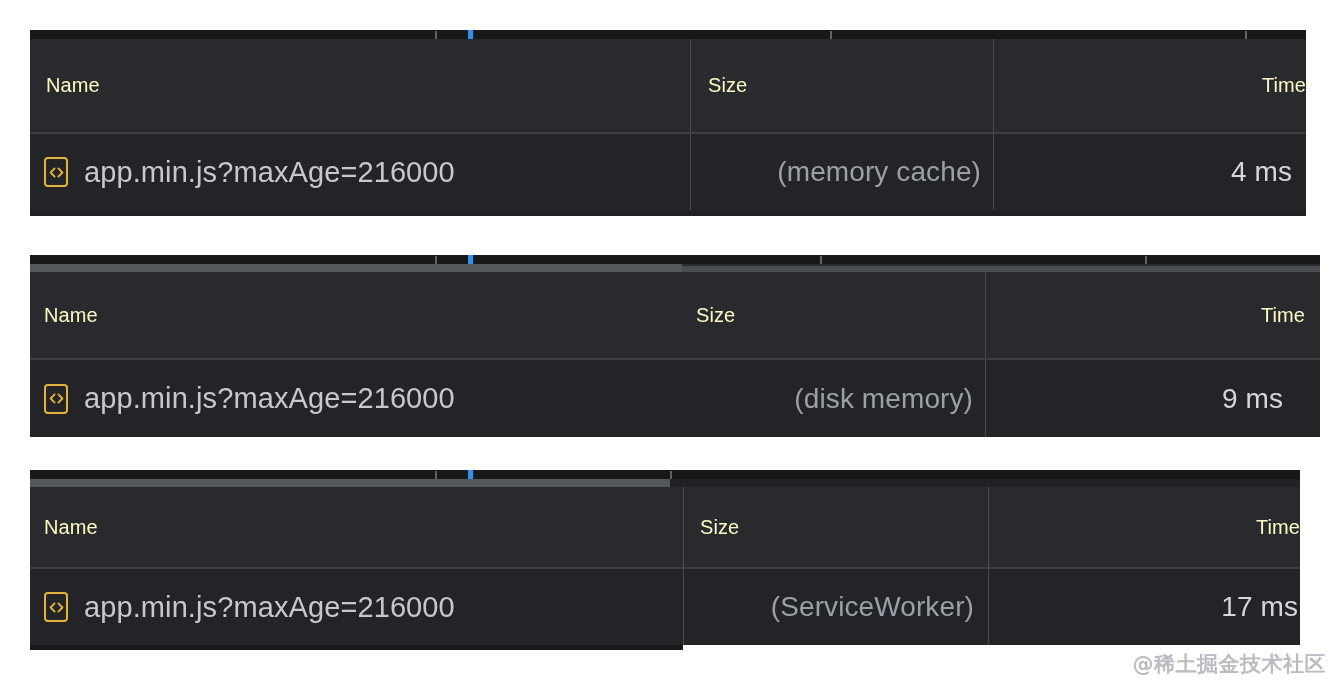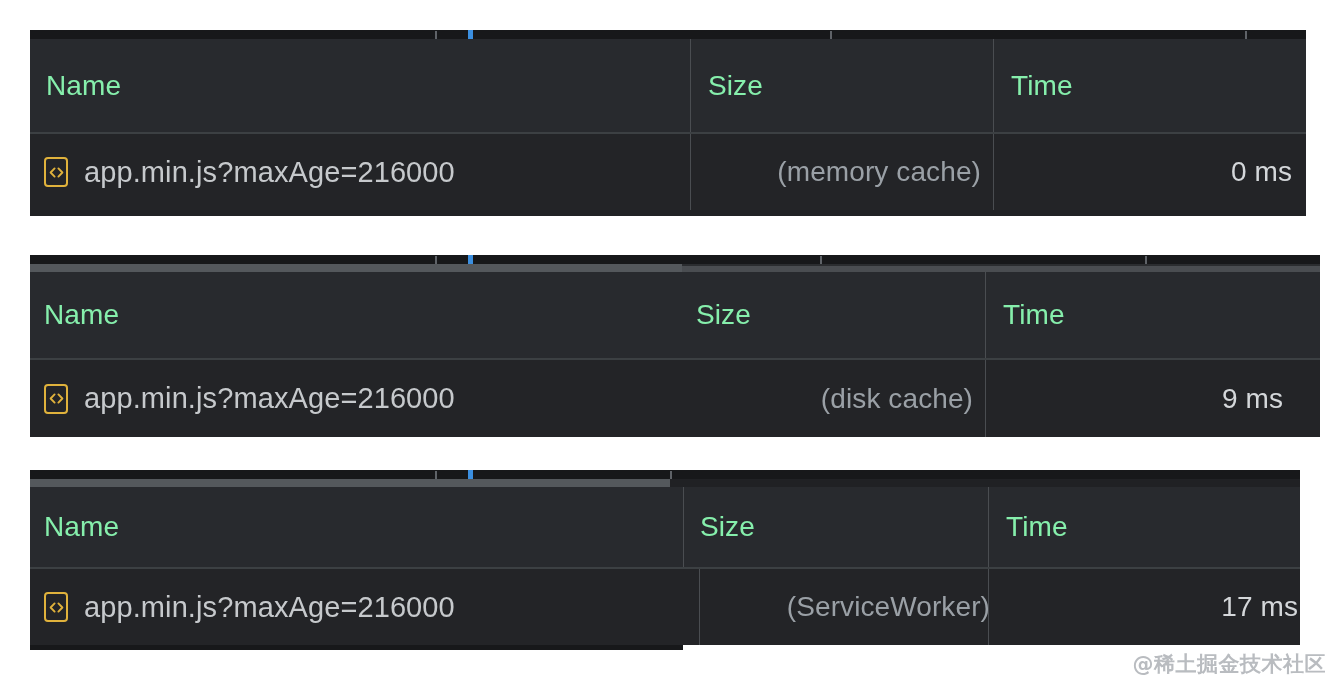--- a/index.html
+++ b/index.html
@@ -90,26 +90,26 @@
     box-sizing: border-box;
     overflow: hidden;
     white-space: nowrap;
   }
   .cell.divider-left {
     border-left: 1px solid #4a4d51;
   }
 
   .cell-name   { justify-content: flex-start; }
   .cell-size   { justify-content: flex-start; padding-left: 8px; }
-  .cell-time   { justify-content: flex-start; }
+  .cell-time   { justify-content: flex-end; }
   .cell-size.val, .cell-time.val { justify-content: flex-end; }
 
   .hdr-text {
-    color: #86efac;
-    font-size: 28px;
+    color: #fef9c3;
+    font-size: 20px;
     letter-spacing: 0.1px;
   }
   .name-text {
     color: #c6c9cc;
     font-size: 29px;
     letter-spacing: 0.1px;
   }
   .dim-text {
     color: #9aa0a6;
     font-size: 28px;
@@ -185,21 +185,21 @@
             <path d="M5.6 1.4 L1.6 5.5 L5.6 9.6" fill="none" stroke="#e0b23c" stroke-width="1.9" stroke-linecap="round" stroke-linejoin="round"></path>
             <path d="M9.4 1.4 L13.4 5.5 L9.4 9.6" fill="none" stroke="#e0b23c" stroke-width="1.9" stroke-linecap="round" stroke-linejoin="round"></path>
           </svg>
         </span>
         <span class="name-text">app.min.js?maxAge=216000</span>
       </div>
       <div class="cell cell-size val divider-left" style="left:660px; width:303px; padding-right:12px;">
         <span class="dim-text">(memory cache)</span>
       </div>
       <div class="cell cell-time val divider-left" style="left:963px; width:313px; padding-right:14px;">
-        <span class="time-text">0 ms</span>
+        <span class="time-text">4 ms</span>
       </div>
     </div>
 
   </div>
 </div>
 
 <div class="panel" style="left:30px; top:255px; width:1290px; height:182px;">
 
   <div class="timeline-strip" style="width:1290px;">
     <div class="timeline-tick" style="left:405px;"></div>
@@ -230,21 +230,21 @@
       <div class="cell cell-name" style="left:0px; width:650px; padding-left:14px; gap:16px;">
         <span class="js-icon">
           <svg width="15" height="11" viewBox="0 0 15 11" aria-hidden="true">
             <path d="M5.6 1.4 L1.6 5.5 L5.6 9.6" fill="none" stroke="#e0b23c" stroke-width="1.9" stroke-linecap="round" stroke-linejoin="round"></path>
             <path d="M9.4 1.4 L13.4 5.5 L9.4 9.6" fill="none" stroke="#e0b23c" stroke-width="1.9" stroke-linecap="round" stroke-linejoin="round"></path>
           </svg>
         </span>
         <span class="name-text">app.min.js?maxAge=216000</span>
       </div>
       <div class="cell cell-size val" style="left:650px; width:305px; padding-right:12px;">
-        <span class="dim-text">(disk cache)</span>
+        <span class="dim-text">(disk memory)</span>
       </div>
       <div class="cell cell-time val divider-left" style="left:955px; width:320px; padding-right:22px;">
         <span class="time-text">9 ms</span>
       </div>
     </div>
 
   </div>
 </div>
 
 <div class="panel" style="left:30px; top:470px; width:1270px; height:175px;">
@@ -275,21 +275,21 @@
     <div class="row data" style="height:76px;">
       <div class="cell cell-name" style="left:0px; width:653px; padding-left:14px; gap:16px;">
         <span class="js-icon">
           <svg width="15" height="11" viewBox="0 0 15 11" aria-hidden="true">
             <path d="M5.6 1.4 L1.6 5.5 L5.6 9.6" fill="none" stroke="#e0b23c" stroke-width="1.9" stroke-linecap="round" stroke-linejoin="round"></path>
             <path d="M9.4 1.4 L13.4 5.5 L9.4 9.6" fill="none" stroke="#e0b23c" stroke-width="1.9" stroke-linecap="round" stroke-linejoin="round"></path>
           </svg>
         </span>
         <span class="name-text">app.min.js?maxAge=216000</span>
       </div>
-      <div class="cell cell-size val divider-left" style="left:653px; width:305px; padding-right:14px;margin-left:16px;">
+      <div class="cell cell-size val divider-left" style="left:653px; width:305px; padding-right:14px;">
         <span class="dim-text">(ServiceWorker)</span>
       </div>
       <div class="cell cell-time val divider-left" style="left:958px; width:324px; padding-right:14px;">
         <span class="time-text">17 ms</span>
       </div>
     </div>
 
   </div>
 
   <div class="nub" style="left:0px; top:175px; width:653px; height:5px;"></div>

